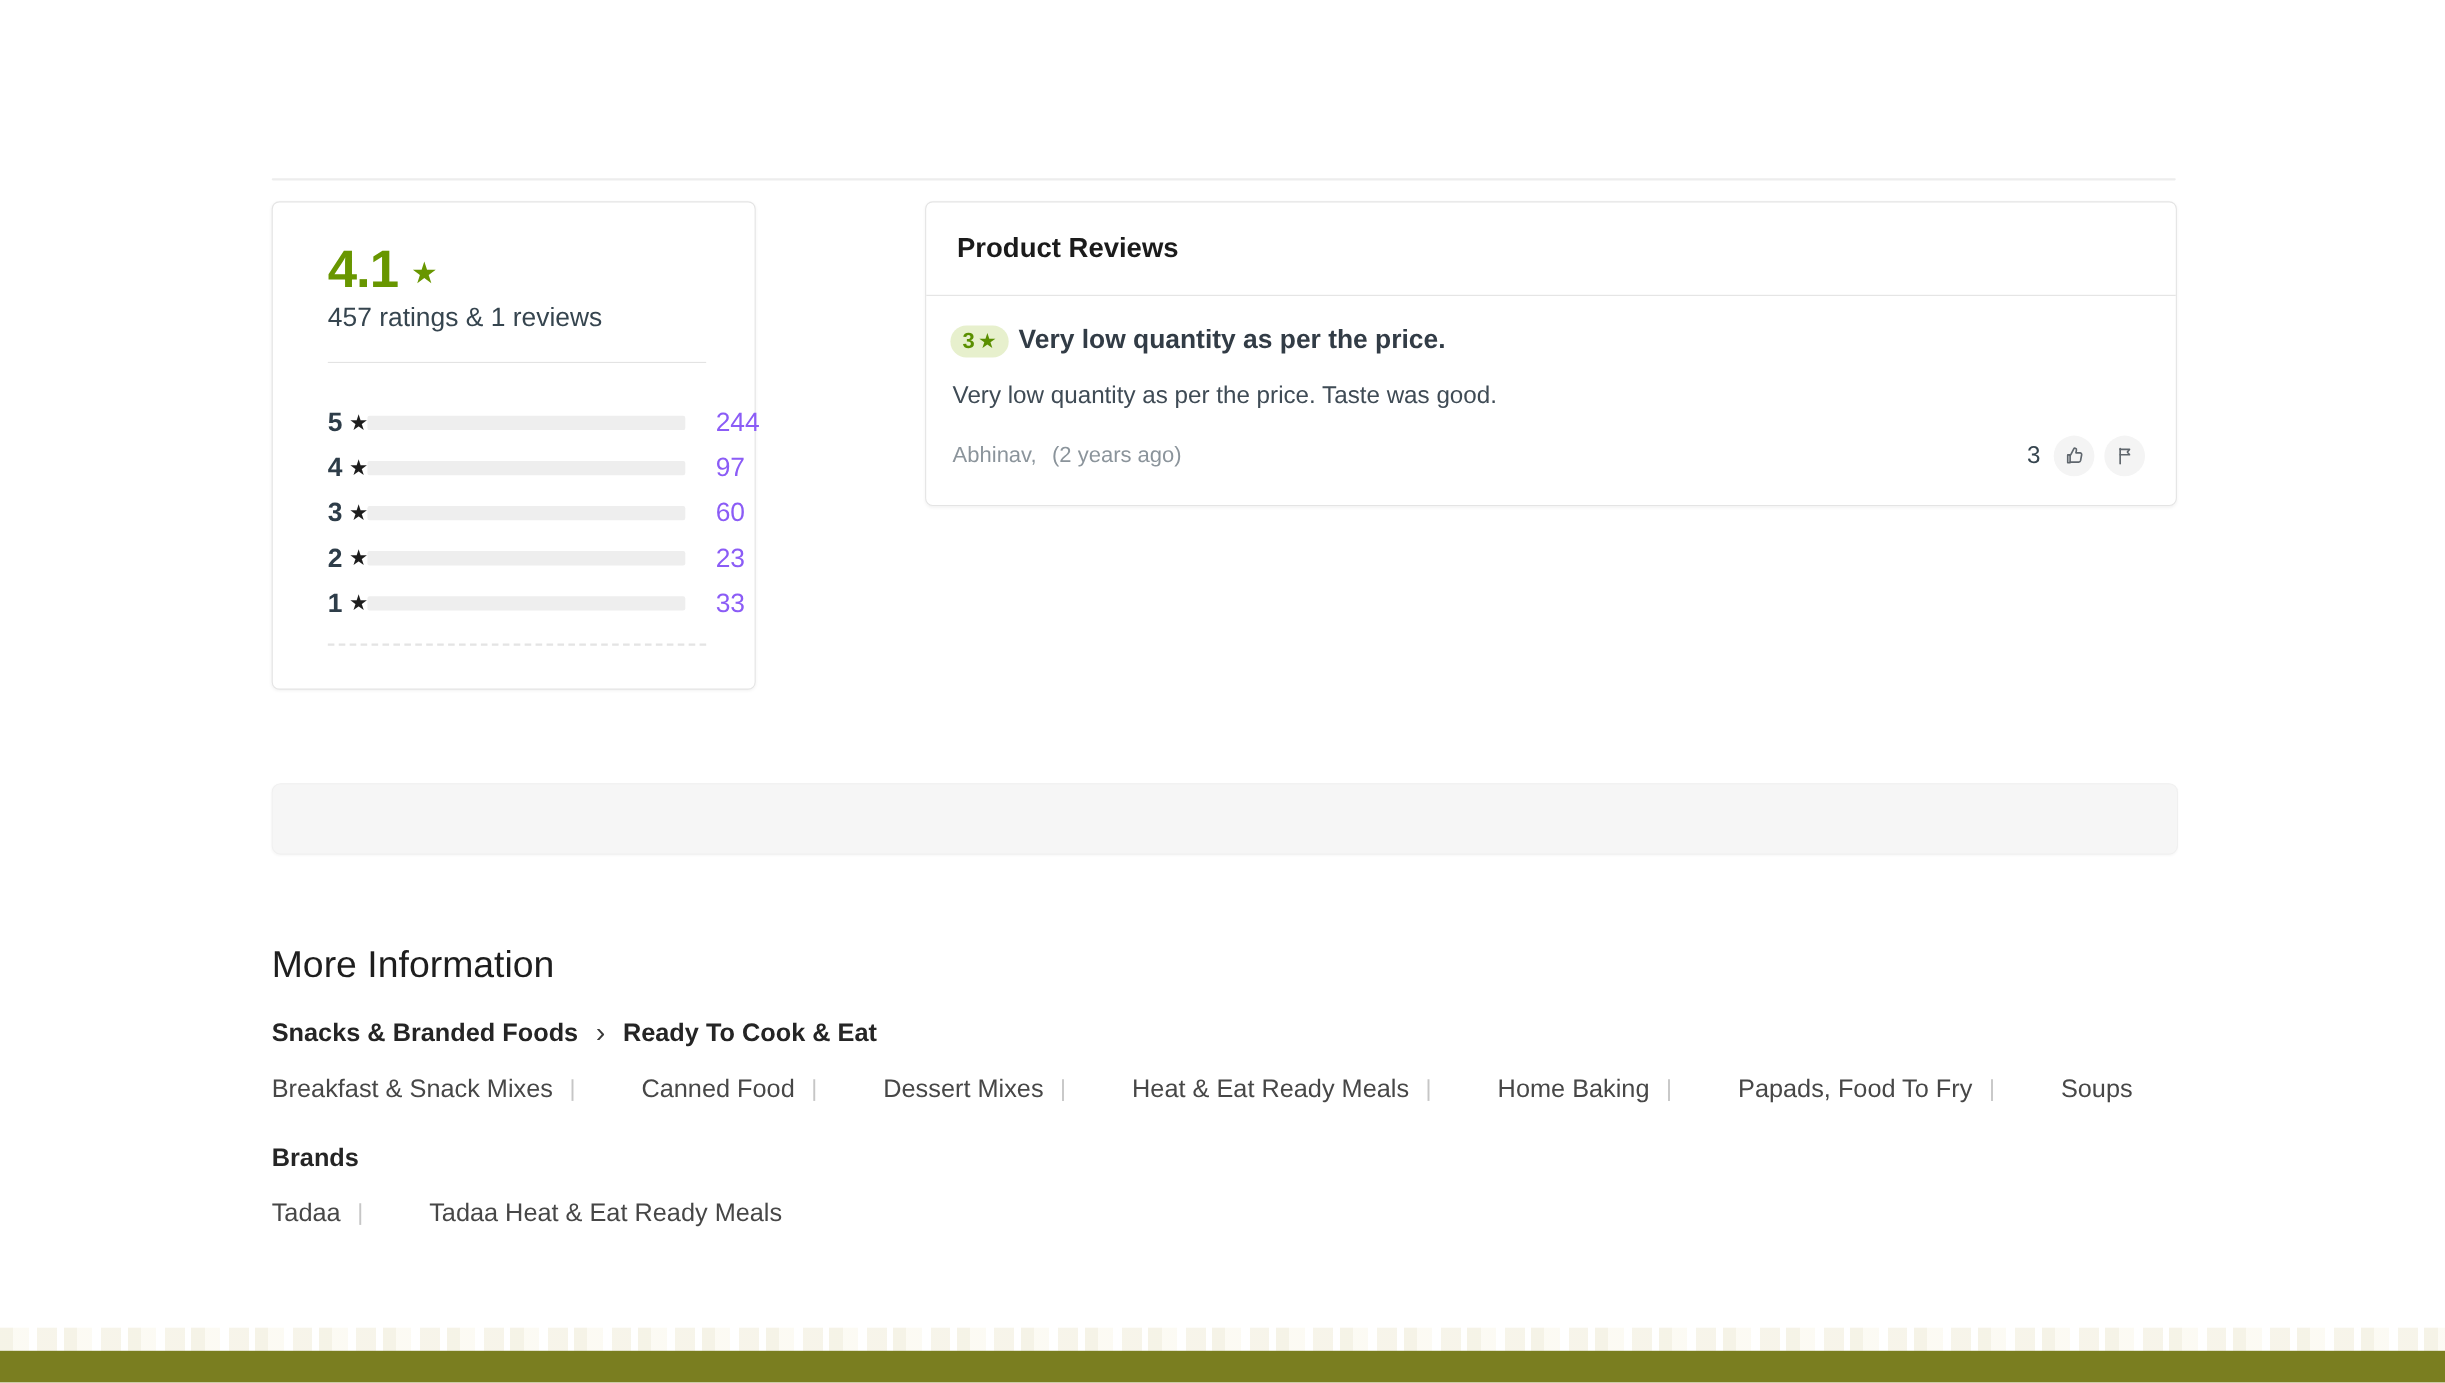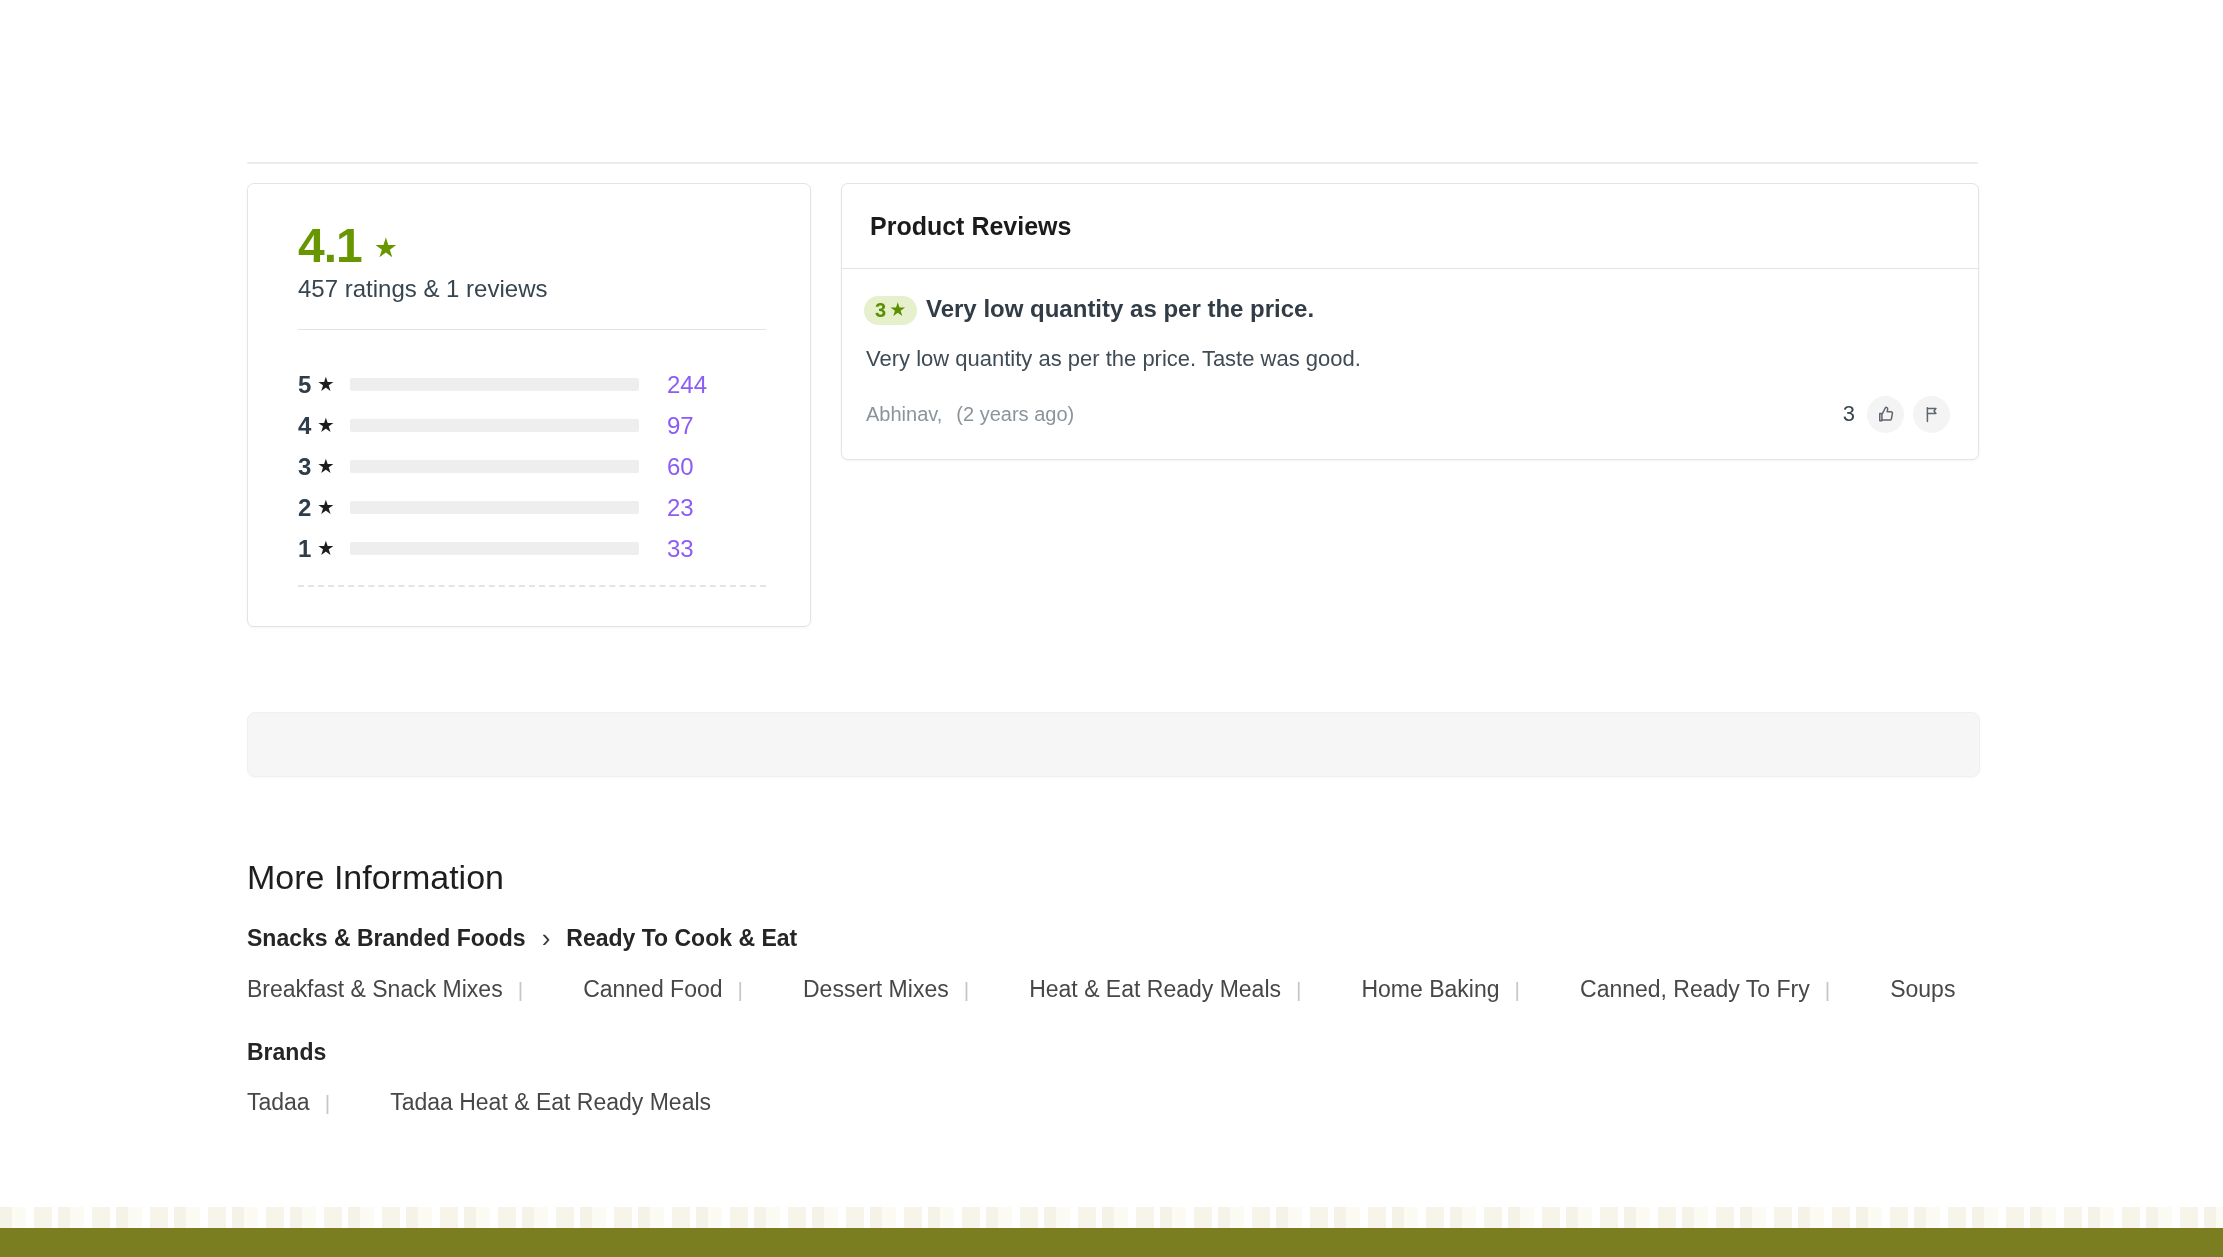--- a/index.html
+++ b/index.html
@@ -8,21 +8,21 @@
     position:relative; width:2223px; height:1257px; overflow:hidden;
     background:#ffffff; font-family:"Liberation Sans", sans-serif;
   }
   .top-divider {
     position:absolute; left:247px; top:162px; width:1731px; height:2px;
     background:#ededed; border-radius:2px;
   }
 
   
   .rating-card {
-    position:absolute; left:247px; top:183px; width:564px; height:444px;
+    position:absolute; left:247px; top:183px; width:440px; height:444px;
     background:#fff; border:1px solid #e4e4e4; border-radius:7px;
     box-shadow:0 1px 3px rgba(0,0,0,0.05); padding:34px 44px 0 50px;
   }
   .avg-row { display:flex; align-items:center; gap:12px; }
   .avg-score { font-size:48px; font-weight:bold; color:#689600; letter-spacing:-1px; }
   .avg-star { font-size:27px; color:#689600; margin-top:4px; }
   .ratings-subtitle { margin-top:2px; font-size:24px; color:#36454f; }
   .rating-divider { margin-top:26px; border-top:1px solid #e3e3e3; }
   .dist-rows { margin-top:34px; }
   .dist-row { display:flex; align-items:center; height:41px; }
@@ -256,21 +256,21 @@
           <span>Heat &amp; Eat Ready Meals</span>
           <span class="sep">|</span>
         </span>
 
         <span class="link-item">
           <span>Home Baking</span>
           <span class="sep">|</span>
         </span>
 
         <span class="link-item">
-          <span>Canned, Ready To Fry</span>
+          <span>Papads, Food To Fry</span>
           <span class="sep">|</span>
         </span>
 
         <span class="link-item">
           <span>Soups</span>
 
         </span>
       </div>
 
     <div class="brands-heading">Brands</div>

